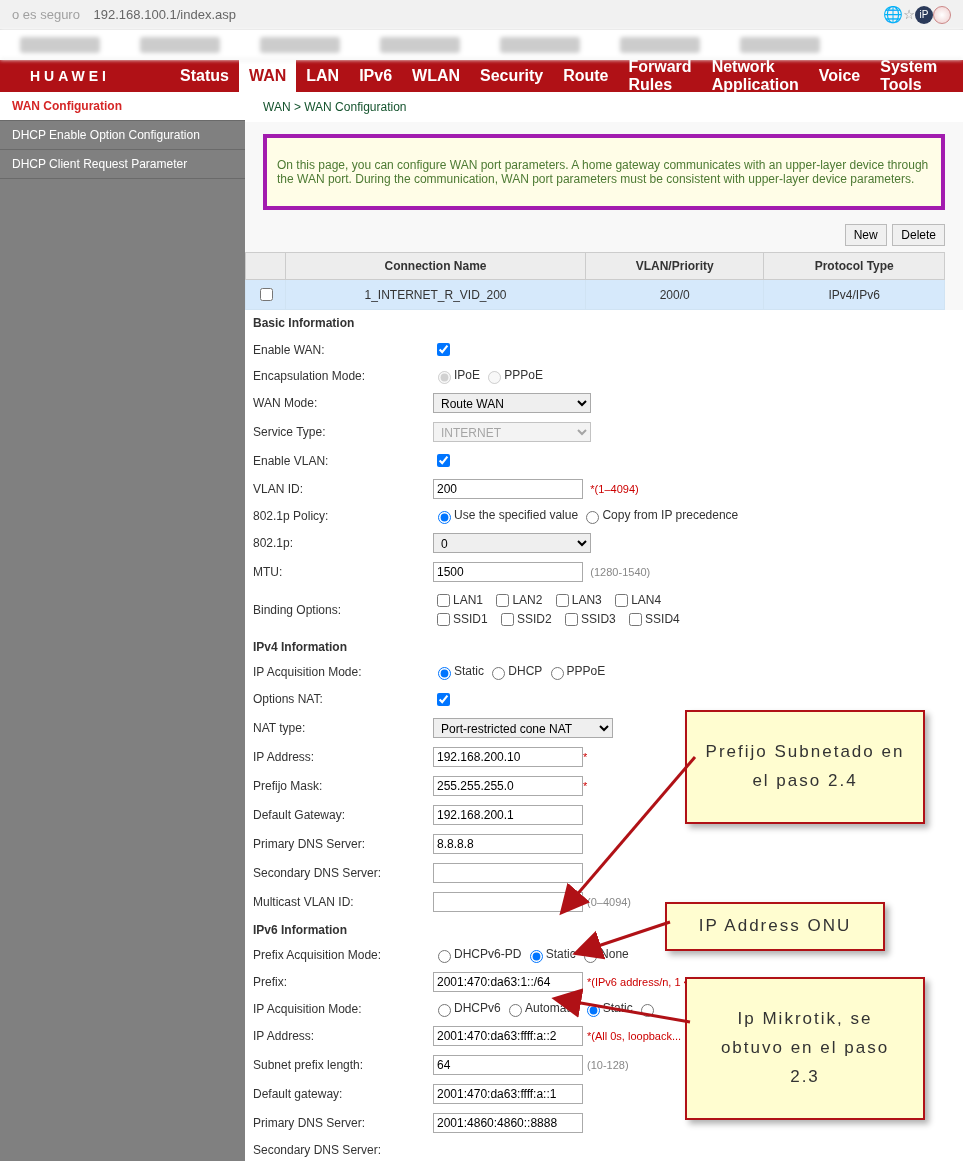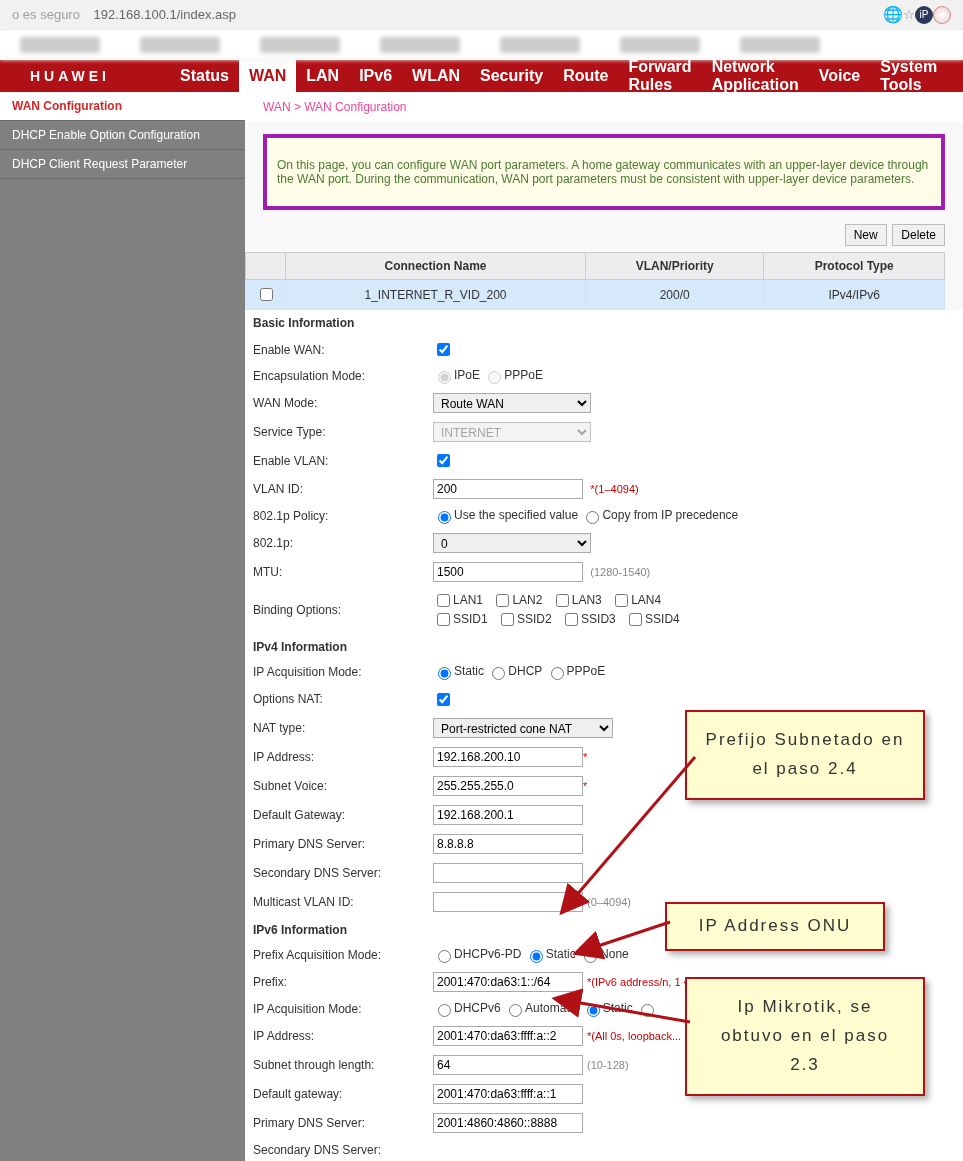--- a/index.html
+++ b/index.html
@@ -94,21 +94,21 @@
   }
   
   .content {
     flex: 1;
     background: #f8f8f8;
     position: relative;
   }
   .breadcrumb {
     padding: 8px 18px;
     font-size: 12px;
-    color: #ec4899;
+    color: #14532d;
     background: #fff;
   }
   
   .infobox {
     margin: 12px 18px;
     background: #fffde7;
     border: 4px solid #a21caf;
     padding: 20px 10px;
     font-size: 12px;
     color: #4d7a33;
@@ -187,21 +187,21 @@
   .req { color: #c00; font-size: 11px; }
   
   .bind-grp label { margin-right: 6px; }
 
   
   .callout {
     position: absolute;
     background: #fffdd0;
     border: 2px solid #b01116;
     box-shadow: 4px 4px 6px rgba(0,0,0,0.3);
-    padding: 14px 18px;
+    padding: 26px 18px;
     font-family: "Comic Sans MS", cursive, sans-serif;
     font-size: 17px;
     color: #333;
     text-align: center;
     line-height: 1.7;
     letter-spacing: 2px;
   }
   .arrow-svg {
     position: absolute;
     overflow: visible;
@@ -365,21 +365,21 @@
       </tr>
       <tr>
         <td class="lbl">NAT type:</td>
         <td><select style="width:180px"><option>Port-restricted cone NAT</option></select></td>
       </tr>
       <tr>
         <td class="lbl">IP Address:</td>
         <td><input type="text" value="192.168.200.10" style=""><span class="req">*</span></td>
       </tr>
       <tr>
-        <td class="lbl">Subnet Voice:</td>
+        <td class="lbl">Prefijo Mask:</td>
         <td><input type="text" value="255.255.255.0" style=""><span class="req">*</span></td>
       </tr>
       <tr>
         <td class="lbl">Default Gateway:</td>
         <td><input type="text" value="192.168.200.1" style=""></td>
       </tr>
       <tr>
         <td class="lbl">Primary DNS Server:</td>
         <td><input type="text" value="8.8.8.8" style=""></td>
       </tr>
@@ -416,21 +416,21 @@
           <label><input type="radio" style=""><span>Automatic</span></label>
           <label><input type="radio" checked="" style=""><span>Static</span></label>
           <input type="radio" style="">
         </td>
       </tr>
       <tr>
         <td class="lbl">IP Address:</td>
         <td><input type="text" value="2001:470:da63:ffff:a::2" style=""><span class="hint" style="color:#c00">*(All 0s, loopback...</span></td>
       </tr>
       <tr>
-        <td class="lbl">Subnet through length:</td>
+        <td class="lbl">Subnet prefix length:</td>
         <td><input type="text" value="64" style=""><span class="hint">(10-128)</span></td>
       </tr>
       <tr>
         <td class="lbl">Default gateway:</td>
         <td><input type="text" value="2001:470:da63:ffff:a::1" style=""></td>
       </tr>
       <tr>
         <td class="lbl">Primary DNS Server:</td>
         <td><input type="text" value="2001:4860:4860::8888" style=""></td>
       </tr>

